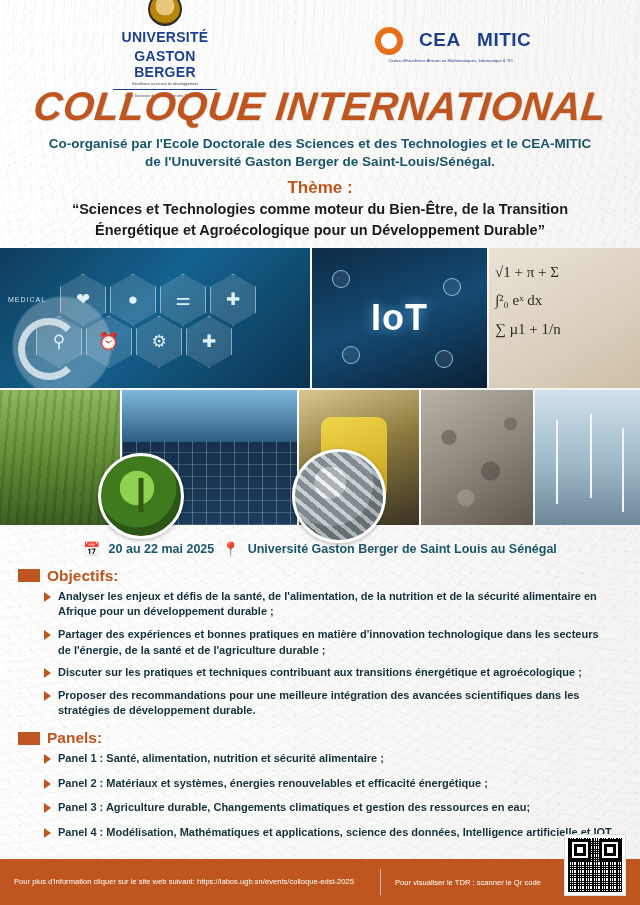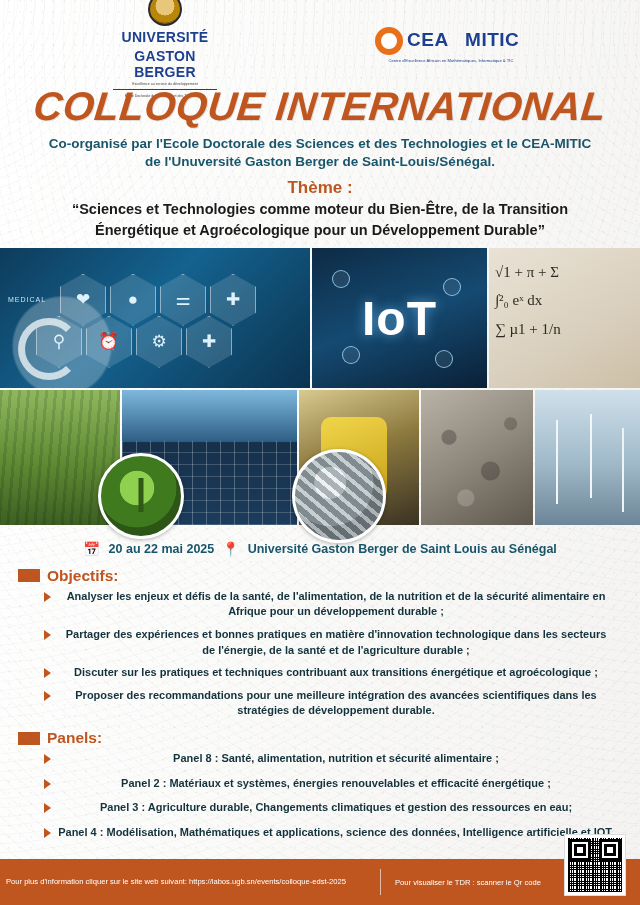--- a/index.html
+++ b/index.html
@@ -41,21 +41,21 @@
   .logo-crest {
     width: 34px; height: 34px; border-radius: 50%;
     background: radial-gradient(circle at 50% 40%, #e8c77a 0 40%, #b8860b 41% 70%, #8a5d12 71% 100%);
     border: 2px solid #2b2b2b;
   }
   .logo-ugb .l1 { font-size: 14px; font-weight: bold; color: #1d3f8f; letter-spacing: .3px; margin-top: 3px; line-height: 1.15; text-align: center; }
   .logo-ugb .l2 { font-size: 3.6px; color: #444; text-align: center; line-height: 1.3; margin-top: 2px; }
   .logo-ugb .rule { width: 104px; height: 1px; background: #1d3f8f; margin: 2px 0; }
 
   .logo-cea { display: flex; flex-direction: column; align-items: flex-start; width: 160px; }
-  .cea-row { display: flex; align-items: center; gap: 4px; }
+  .cea-row { display: flex; align-items: center; gap: 16px; }
   .cea-ring {
     width: 28px; height: 28px; border-radius: 50%;
     border: 6px solid #e8701a;
     background: #fff;
   }
   .cea-txt .c1 { font-size: 19px; font-weight: bold; color: #1d3f8f; line-height: .95; letter-spacing: .5px; }
   .cea-txt .c2 { font-size: 19px; font-weight: bold; color: #1d3f8f; line-height: .95; letter-spacing: .5px; margin-left: 12px;}
   .cea-sub { font-size: 4.2px; color: #1d3f8f; text-align: center; width: 152px; margin-top: 3px; line-height: 1.4; border-top: 0; }
 
   
@@ -131,21 +131,21 @@
     border-right-color: transparent;
   }
   .c-medical .lbl { position:absolute; left:8px; top:48px; color:#cfe6f3; font-size:7px; letter-spacing:1px;}
 
   
   .c-iot {
     background: linear-gradient(160deg, #0d2b45 0%, #154a72 50%, #0a2036 100%);
   }
   .c-iot .iot-text {
     position: absolute; left: 50%; top: 50%; transform: translate(-50%,-50%);
-    color: #fff; font-size: 48px; font-weight: bold; letter-spacing: 1px;
+    color: #fff; font-size: 36px; font-weight: bold; letter-spacing: 1px;
     text-shadow: 0 0 12px rgba(120,200,255,.6);
   }
   .node { position:absolute; width:18px; height:18px; border-radius:50%; border:1px solid rgba(160,215,255,.8); background: rgba(255,255,255,.08); }
 
   
   .c-math {
     background: linear-gradient(150deg, #e9e2d5 0%, #d9cfbd 60%, #cdbfa6 100%);
     color: #2e2a22;
     font-family: "Liberation Serif", serif;
     font-size: 15px;
@@ -230,41 +230,40 @@
 
   ul.bullets { list-style: none; margin: 0; padding: 0 26px 0 44px; }
   ul.bullets li {
     position: relative;
     font-size: 11px;
     color: #14323c;
     line-height: 1.42;
     margin-bottom: 7px;
     padding-left: 14px;
     font-weight: 600;
-    text-align: center;
   }
   ul.bullets li::before {
     content: "";
     position: absolute; left: 0; top: 3px;
     border-left: 7px solid #c0561f;
     border-top: 5px solid transparent;
     border-bottom: 5px solid transparent;
   }
   ul.panels li { margin-bottom: 9px; }
 
   
   .footer {
     position: absolute; left: 0; bottom: 0;
     width: 640px; height: 46px;
     background: #c0561f;
     display: flex; align-items: center;
     color: #fff;
   }
   .footer .f-left {
-    font-size: 7.6px; padding-left: 6px; width: 380px; line-height: 1.3;
+    font-size: 7.6px; padding-left: 14px; width: 380px; line-height: 1.3;
   }
   .footer .f-sep { width: 1px; height: 26px; background: rgba(255,255,255,.6); }
   .footer .f-right { font-size: 7.6px; padding-left: 14px; width: 200px; }
   .qr {
     position: absolute; right: 14px; bottom: 9px;
     width: 62px; height: 62px; background: #fff; padding: 3px;
     border: 1px solid #ddd;
   }
   .qr-inner {
     width: 100%; height: 100%;
@@ -377,21 +376,21 @@
     <li>Partager des expériences et bonnes pratiques en matière d'innovation technologique dans les secteurs de l'énergie, de la santé et de l'agriculture durable ;</li>
     <li>Discuter sur les pratiques et techniques contribuant aux transitions énergétique et agroécologique ;</li>
     <li>Proposer des recommandations pour une meilleure intégration des avancées scientifiques dans les stratégies de développement durable.</li>
   </ul>
 
   <div class="section-head">
     <span class="sh-bar"></span>
     <span class="sh-text">Panels:</span>
   </div>
   <ul class="bullets panels">
-    <li>Panel 8 : Santé, alimentation, nutrition et sécurité alimentaire ;</li>
+    <li>Panel 1 : Santé, alimentation, nutrition et sécurité alimentaire ;</li>
     <li>Panel 2 : Matériaux et systèmes, énergies renouvelables et efficacité énergétique ;</li>
     <li>Panel 3 : Agriculture durable, Changements climatiques et gestion des ressources en eau;</li>
     <li>Panel 4 : Modélisation, Mathématiques et applications, science des données, Intelligence artificielle et IOT.</li>
   </ul>
 
   <div class="footer">
     <div class="f-left">Pour plus d'information cliquer sur le site web suivant: https://labos.ugb.sn/events/colloque-edst-2025</div>
     <div class="f-sep"></div>
     <div class="f-right">Pour visualiser le TDR : scanner le Qr code</div>
   </div>

